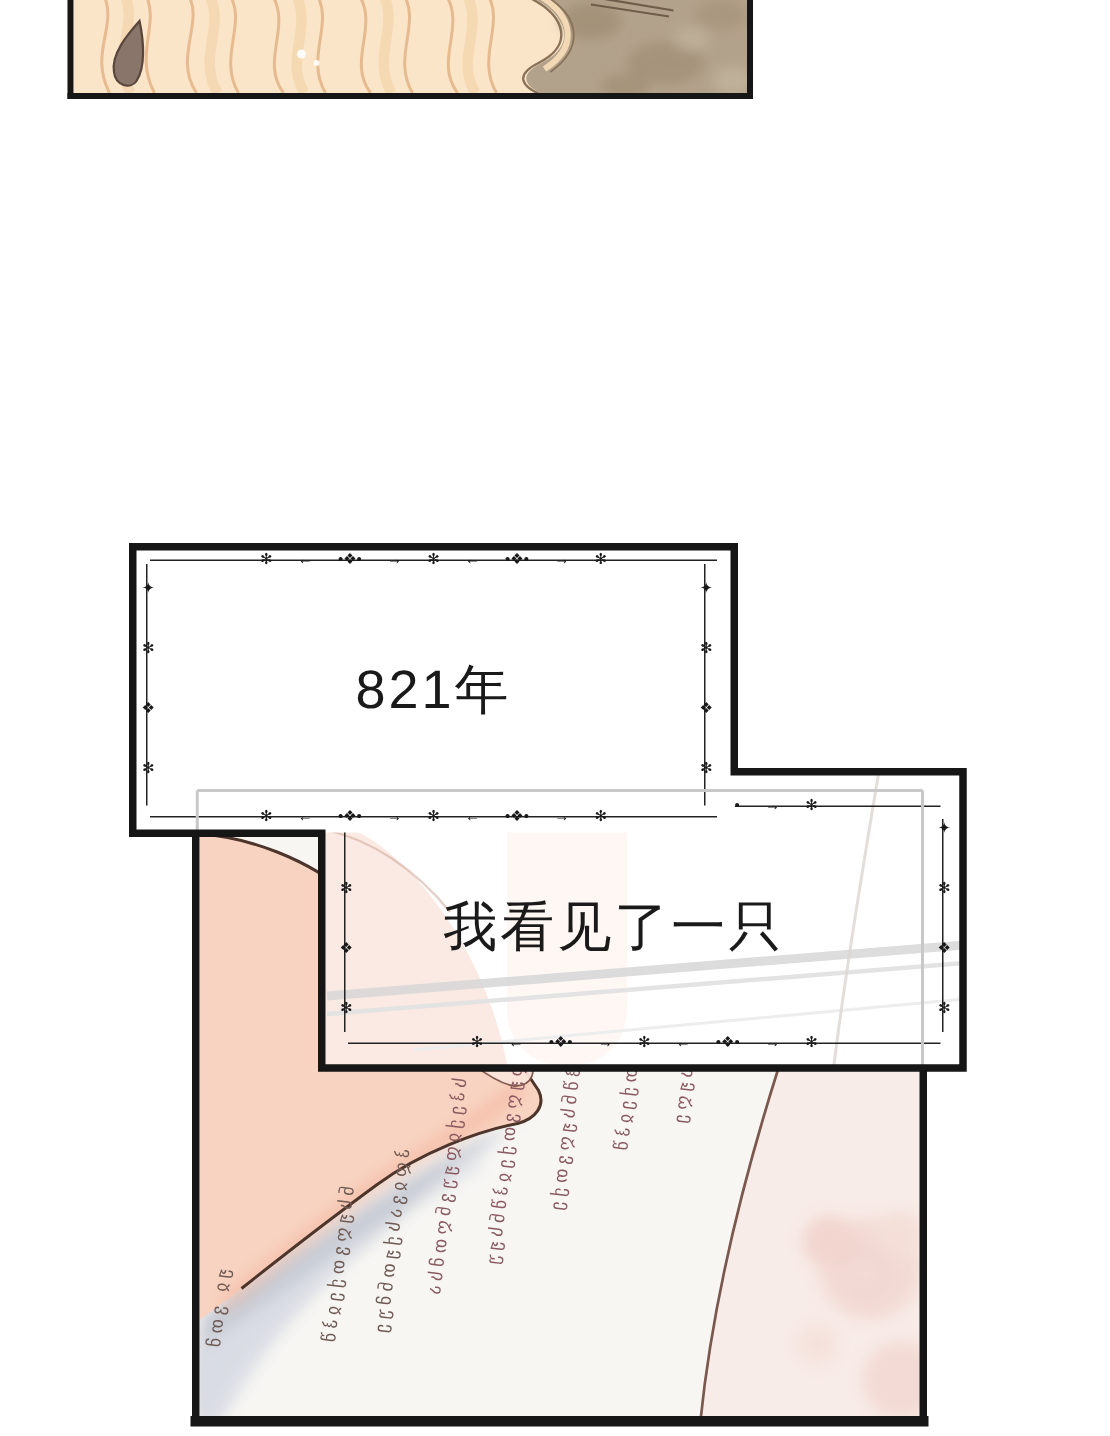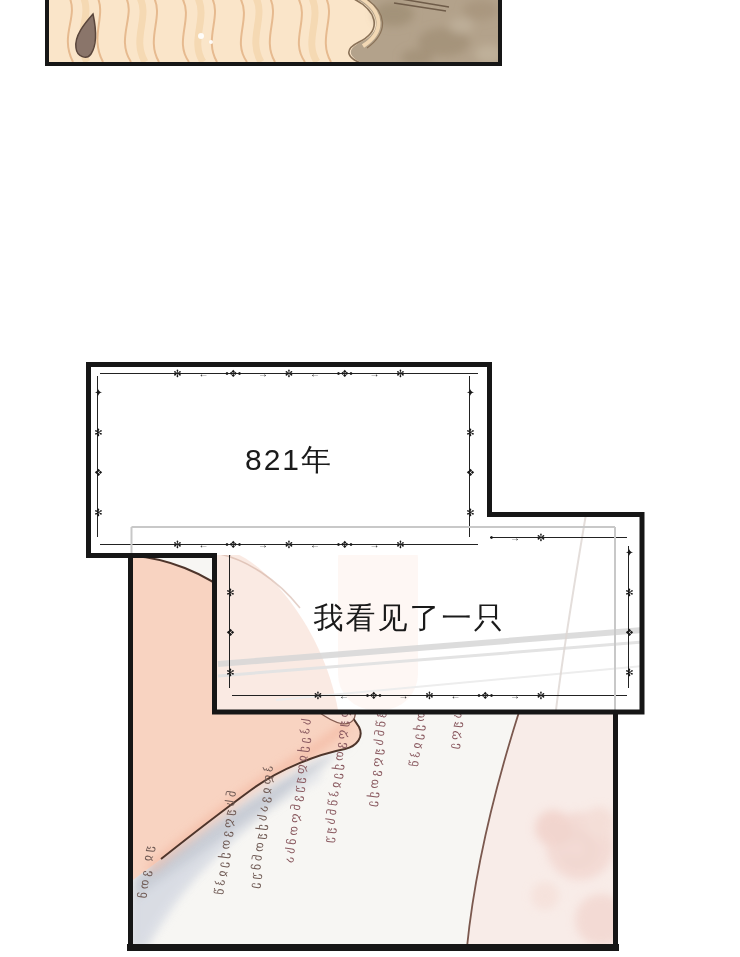--- a/index.html
+++ b/index.html
@@ -16,21 +16,21 @@
   }
   
   .caption {
     position:absolute; background:#ffffff; box-sizing:border-box;
     display:flex; align-items:center; justify-content:center;
   }
   .caption-date { left:88px; top:364px; width:402px; height:191px; z-index:5; }
   .caption-bird { left:216px; top:514px; width:427px; height:196px; z-index:3; }
   .caption-text {
     position:relative; z-index:4; text-align:center; color:#1a1a1a;
-    font-size:30px; line-height:39px; letter-spacing:2px; font-weight:500;
+    font-size:36px; line-height:39px; letter-spacing:2px; font-weight:500;
     white-space:nowrap;
   }
   .caption-bird .caption-text { margin-right:40px; margin-top:10px; }
   .washed-art { position:absolute; left:0; top:0; z-index:1; }
   
   .orn { position:absolute; color:#191919; z-index:6; pointer-events:none; }
   .orn-h {
     height:12px; line-height:12px; font-size:10px; text-align:center;
     word-spacing:14px; white-space:nowrap; overflow:hidden;
   }

